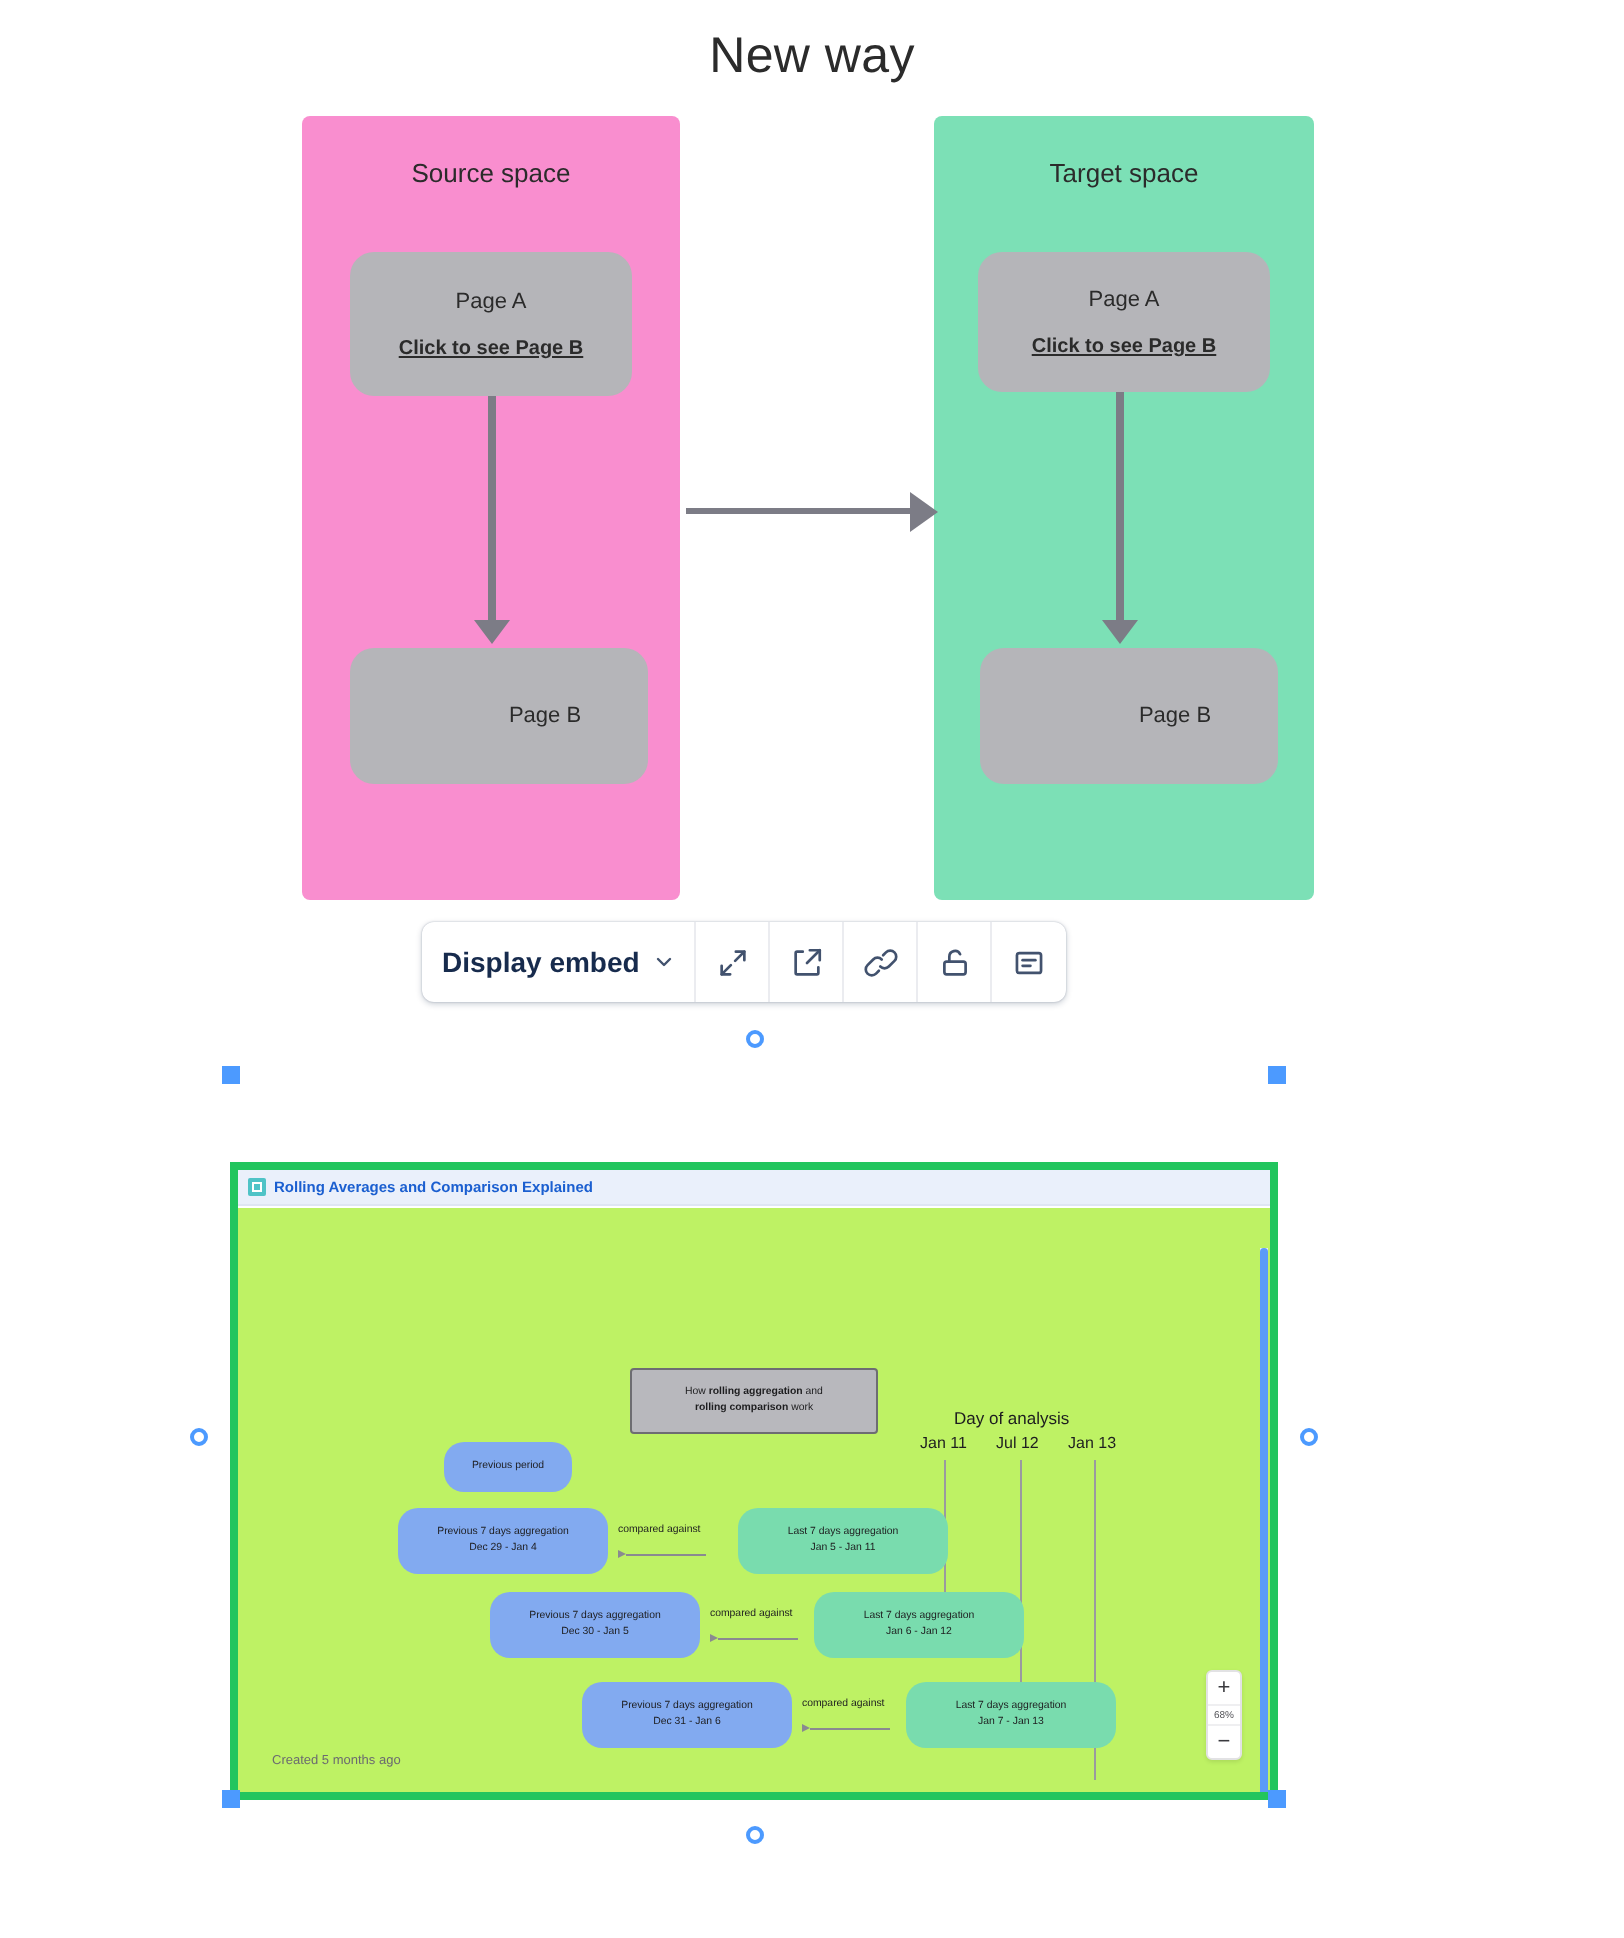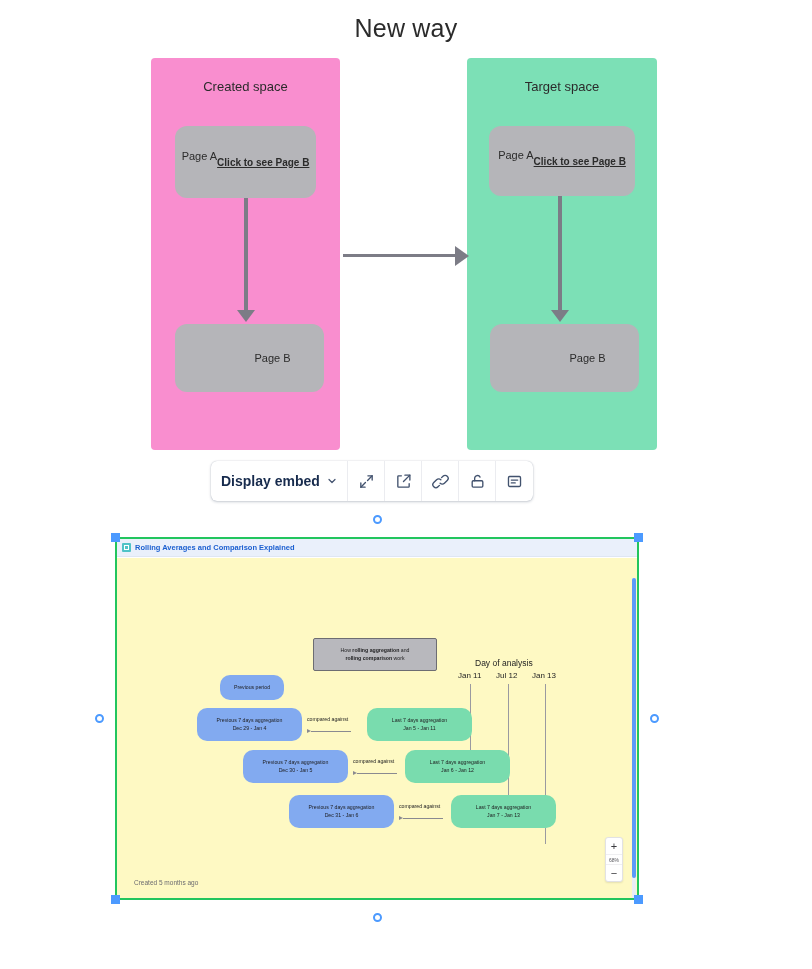--- a/index.html
+++ b/index.html
@@ -40,21 +40,21 @@
     line-height: 18px;
     color: #2b2b2b;
   }
   .space-label .l2 { display: block; }
 
   .node {
     position: absolute;
     background: #b5b5b9;
     border-radius: 12px;
     display: flex;
-    flex-direction: row;
+    flex-direction: column;
     align-items: center;
     justify-content: center;
     color: #2b2b2b;
   }
   .node .node-title {
     font-size: 11px;
     margin-bottom: 12px;
   }
   .node.single .node-title { margin-bottom: 0; padding-left: 46px; }
   .node .node-link {
@@ -127,23 +127,24 @@
 
   
   .embed-wrap {
     position: absolute;
     left: 115px; top: 537px;
     width: 524px; height: 363px;
   }
   .embed-frame {
     position: absolute;
     inset: 0;
-    border: 2px solid #22c55e;
+    border: 4px solid #22c55e;
     background: #ffffff;
     overflow: hidden;
+    margin-top: 44px;
   }
   .embed-header {
     position: absolute;
     left: 0; top: 0; right: 0;
     height: 18px;
     background: #eaf0fb;
     display: flex;
     align-items: center;
     gap: 4px;
     padding-left: 5px;
@@ -162,21 +163,21 @@
     border: 1px solid #ffffff;
   }
   .embed-title {
     font-size: 7.5px;
     font-weight: 700;
     color: #1b5fd0;
   }
   .embed-canvas {
     position: absolute;
     left: 0; top: 19px; right: 0; bottom: 0;
-    background: #fef9c3;
+    background: #bef264;
   }
 
   .emb-node {
     position: absolute;
     display: flex;
     flex-direction: column;
     align-items: center;
     justify-content: center;
     text-align: center;
     line-height: 1.35;
@@ -301,21 +302,21 @@
 <body>
 
 <div id="page">
 
   <div class="page-title">New way</div>
 
   <div>
 
     <div class="space" style="left:151px; top:58px; width:189px; height:392px; background:#f98ecf;">
       <div class="space-label">
-        <span>Created space</span>
+        <span>Source space</span>
       </div>
     </div>
 
     <div class="space" style="left:467px; top:58px; width:190px; height:392px; background:#7ce0b6;">
       <div class="space-label">
         <span>Target space</span>
       </div>
     </div>
 
     <div class="node" style="left:175px; top:126px; width:141px; height:72px;">

